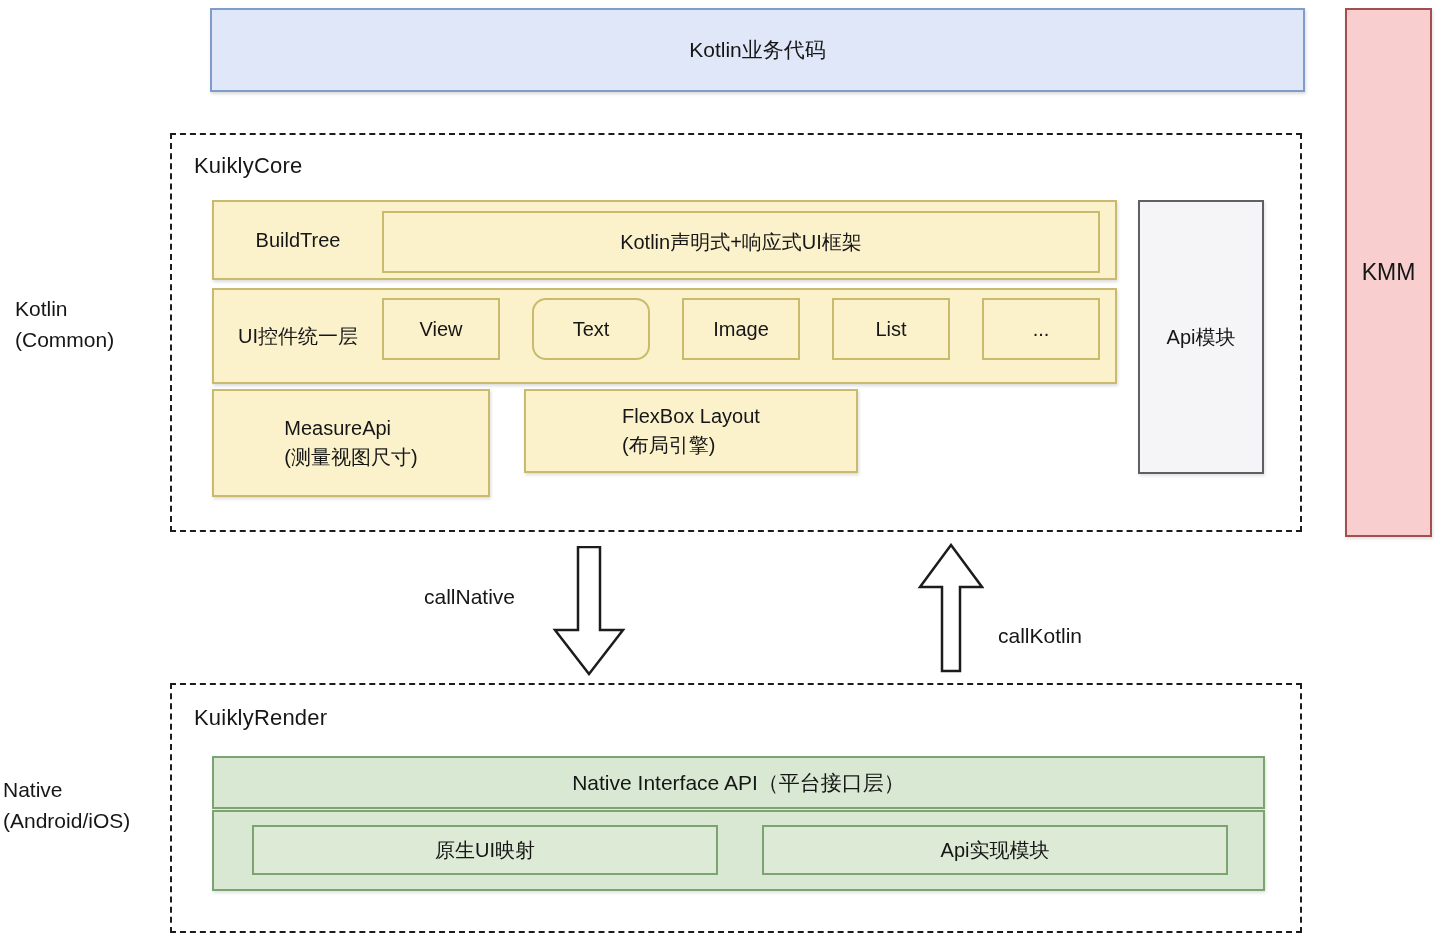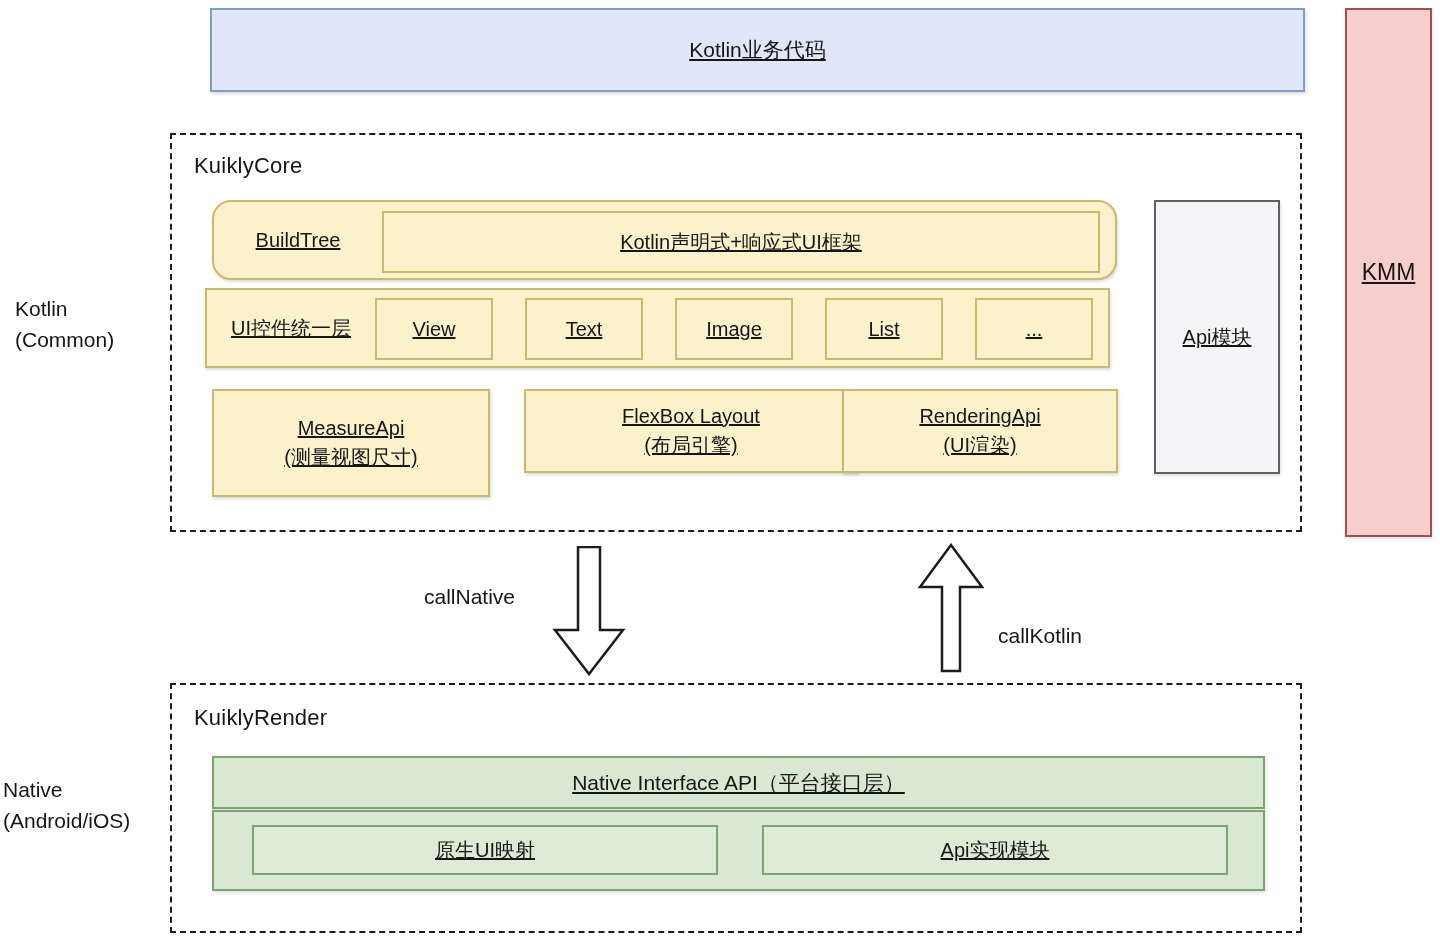--- a/index.html
+++ b/index.html
@@ -1,26 +1,26 @@
 <!DOCTYPE html>
 <html><head>
 <meta charset="utf-8">
 <style>
   html,body{margin:0;padding:0;background:#ffffff;}
   #canvas{
     position:relative;width:1440px;height:944px;background:#ffffff;overflow:hidden;
     font-family:"Liberation Sans","DejaVu Sans",sans-serif;color:#161616;
   }
   .abs{position:absolute;box-sizing:border-box;}
-  .box{display:flex;align-items:center;justify-content:center;text-align:center;box-sizing:border-box;text-decoration:underline;}
+  .box{display:flex;align-items:center;justify-content:center;text-align:left;box-sizing:border-box;}
   .blue{background:#dfe7f8;border:2px solid #7f9ccb;box-shadow:1px 2px 3px rgba(0,0,0,.15);}
   .pink{background:#f8cecf;border:2px solid #a44f4f;box-shadow:1px 2px 3px rgba(0,0,0,.12);}
   .yellow{background:#fbf2cc;border:2px solid #c9bb6d;box-shadow:1px 2px 3px rgba(0,0,0,.14);}
   .yellow-inner{background:#fbf2cc;border:2px solid #c9bb6d;}
-  .gray{background:#f5f5f7;border:2px solid #5f6063;box-shadow:1px 2px 3px rgba(0,0,0,.12);margin-left:16px;}
+  .gray{background:#f5f5f7;border:2px solid #5f6063;box-shadow:1px 2px 3px rgba(0,0,0,.12);}
   .green{background:#d9e8d2;border:2px solid #7ca371;box-shadow:1px 2px 3px rgba(0,0,0,.12);}
   .green-inner{background:#dcead6;border:2px solid #7ca371;}
   .dashed{border:2px dashed #1c1c1c;background:transparent;}
   .section-title{position:absolute;font-size:22px;font-weight:500;letter-spacing:.2px;}
   .lbl{font-size:20px;font-weight:500;}
   .big-lbl{font-size:21px;font-weight:500;}
   .two-line{line-height:29px;font-size:20px;font-weight:500;}
   .side-label{position:absolute;text-align:left;font-size:21px;font-weight:500;line-height:31px;}
   .arrow-label{position:absolute;font-size:21px;font-weight:500;}
   svg{display:block;}
@@ -44,58 +44,52 @@
   </div>
 
   <div class="abs side-label" style="left:3px;top:774px;width:168px;">
     <div>Native</div>
     <div>(Android/iOS)</div>
   </div>
 
   <div class="abs dashed" style="left:170px;top:133px;width:1132px;height:399px;">
     <div class="section-title" style="left:22px;top:18px;">KuiklyCore</div>
 
-    <div class="abs yellow" style="left:40px;top:65px;width:905px;height:80px;border-radius:19px;">
+    <div class="abs yellow" style="left:40px;top:65px;width:905px;height:80px;">
       <div class="abs box lbl" style="left:0;top:0;width:168px;height:100%;">
         <span>BuildTree</span>
       </div>
       <div class="abs box yellow-inner lbl" style="left:168px;top:9px;width:718px;height:62px;">
         <span>Kotlin声明式+响应式UI框架</span>
       </div>
     </div>
 
-    <div class="abs yellow" style="left:33px;top:153px;width:905px;height:80px;">
+    <div class="abs yellow" style="left:40px;top:153px;width:905px;height:96px;">
       <div class="abs box lbl" style="left:4px;top:0;width:160px;height:100%;">
         <span>UI控件统一层</span>
       </div>
       <div class="abs" style="left:168px;top:8px;width:718px;height:62px;display:flex;justify-content:space-between;">
         <div class="box yellow-inner lbl" style="width:118px;">View</div>
-        <div class="box yellow-inner lbl" style="width:118px;">Text</div>
+        <div class="box yellow-inner lbl" style="width:118px;border-radius:14px;">Text</div>
         <div class="box yellow-inner lbl" style="width:118px;">Image</div>
         <div class="box yellow-inner lbl" style="width:118px;">List</div>
         <div class="box yellow-inner lbl" style="width:118px;">...</div>
       </div>
     </div>
 
     <div class="abs box yellow" style="left:40px;top:254px;width:278px;height:108px;">
       <div class="two-line">
         <div>MeasureApi</div>
         <div>(测量视图尺寸)</div>
       </div>
     </div>
     <div class="abs box yellow" style="left:352px;top:254px;width:334px;height:84px;">
       <div class="two-line">
         <div>FlexBox Layout</div>
         <div>(布局引擎)</div>
-      </div>
-    </div>
-    <div class="abs box yellow" style="left:670px;top:254px;width:276px;height:84px;">
-      <div class="two-line">
-        <div>RenderingApi</div>
-        <div>(UI渲染)</div>
       </div>
     </div>
 
     <div class="abs box gray lbl" style="left:966px;top:65px;width:126px;height:274px;">
       <span>Api模块</span>
     </div>
   </div>
 
   <div class="arrow-label" style="left:424px;top:585px;">callNative</div>
   <svg class="abs" style="left:550px;top:546px;" width="78" height="130" viewBox="0 0 78 130">

